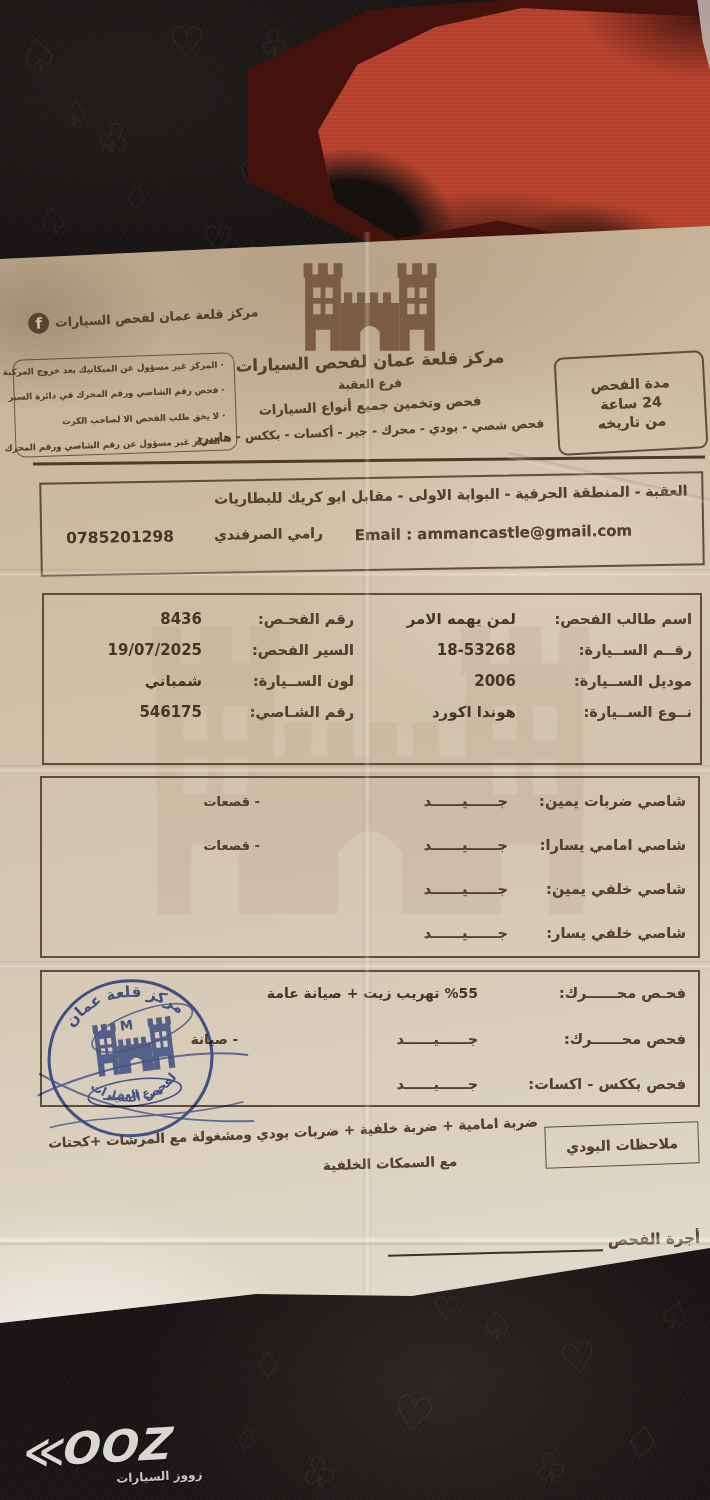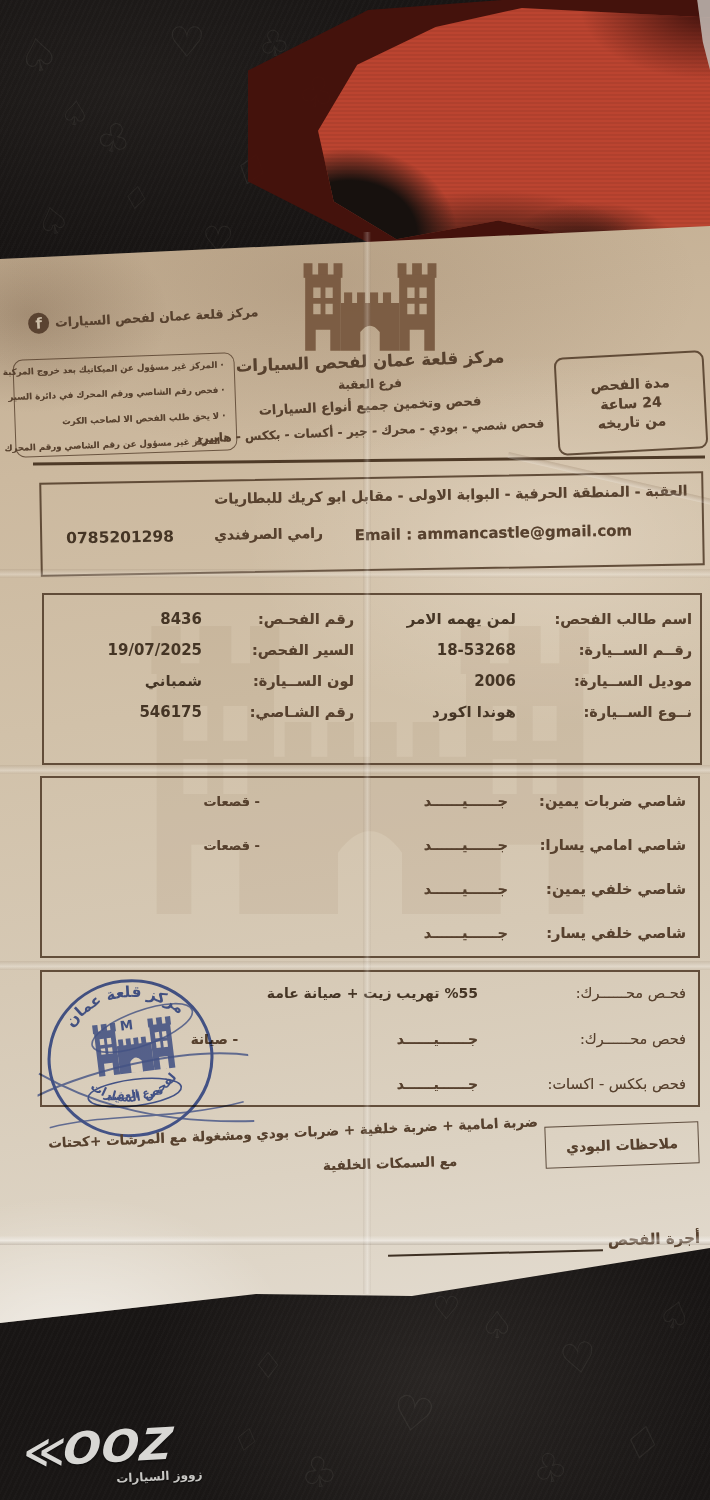--- a/index.html
+++ b/index.html
@@ -101,21 +101,21 @@
     display:flex;flex-direction:column;justify-content:space-between;direction:rtl;}
   .cha-row{display:flex;align-items:baseline;}
   .cha-row .lb{width:178px;font-weight:bold;font-size:14.5px;white-space:nowrap;}
   .cha-row .vl{width:160px;font-size:14.5px;font-weight:bold;letter-spacing:1px;white-space:nowrap;}
   .cha-row .nt{margin-right:88px;font-size:13px;font-weight:bold;white-space:nowrap;}
 
   
   #mec-box{left:40px;top:970px;width:660px;height:137px;padding:13px 12px;box-sizing:border-box;
     display:flex;flex-direction:column;justify-content:space-between;direction:rtl;}
   .mec-row{display:flex;align-items:baseline;}
-  .mec-row .lb{width:208px;font-weight:normal;font-size:14.5px;white-space:nowrap;}
+  .mec-row .lb{width:208px;font-weight:bold;font-size:14.5px;white-space:nowrap;}
   .mec-row .vl{font-size:14px;font-weight:bold;letter-spacing:.5px;white-space:nowrap;}
   .mec-row .nt{margin-right:80px;font-size:13.5px;font-weight:bold;white-space:nowrap;}
   .mec-row .vl.fixed{width:160px;}
 
   
   #paper-mark{left:130px;top:600px;width:480px;height:340px;color:#96795a;opacity:.10;}
 
   
   #stamp{left:34px;top:962px;width:214px;height:196px;transform:rotate(-7deg);
     mix-blend-mode:multiply;opacity:.92;}

